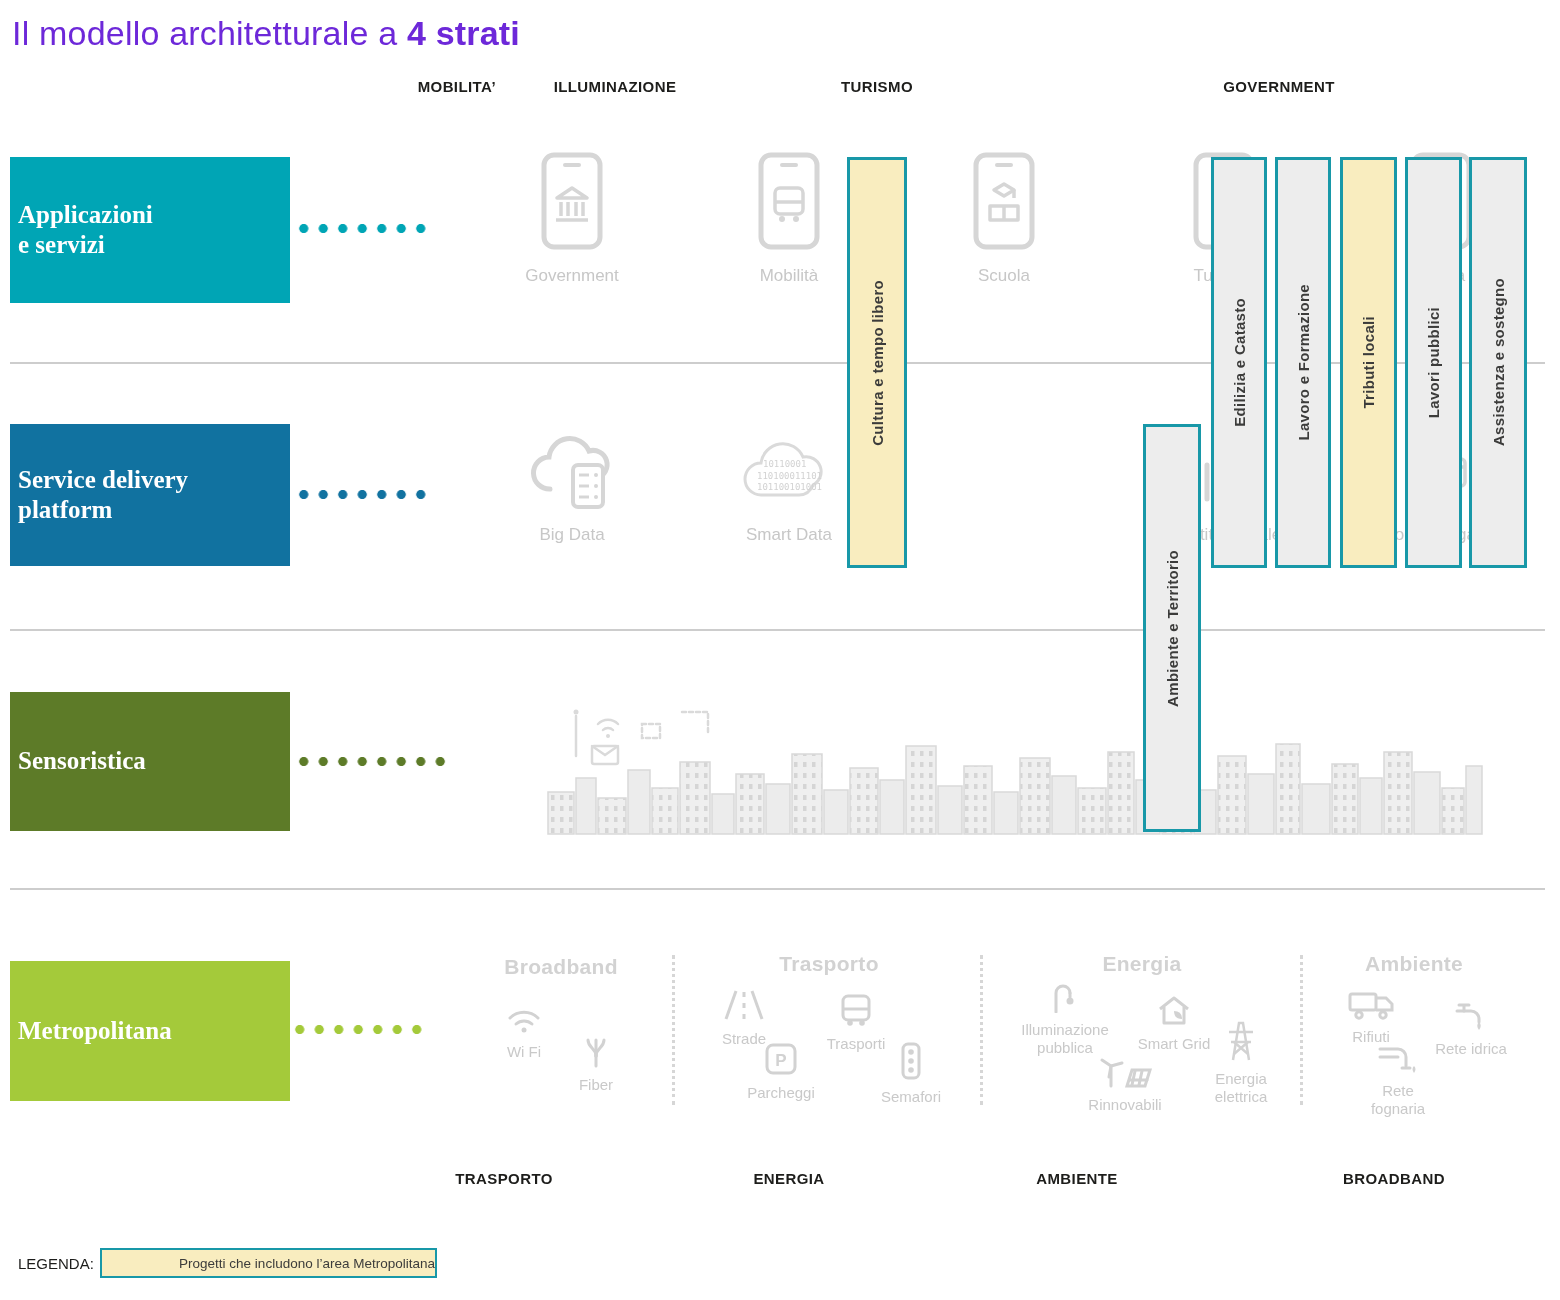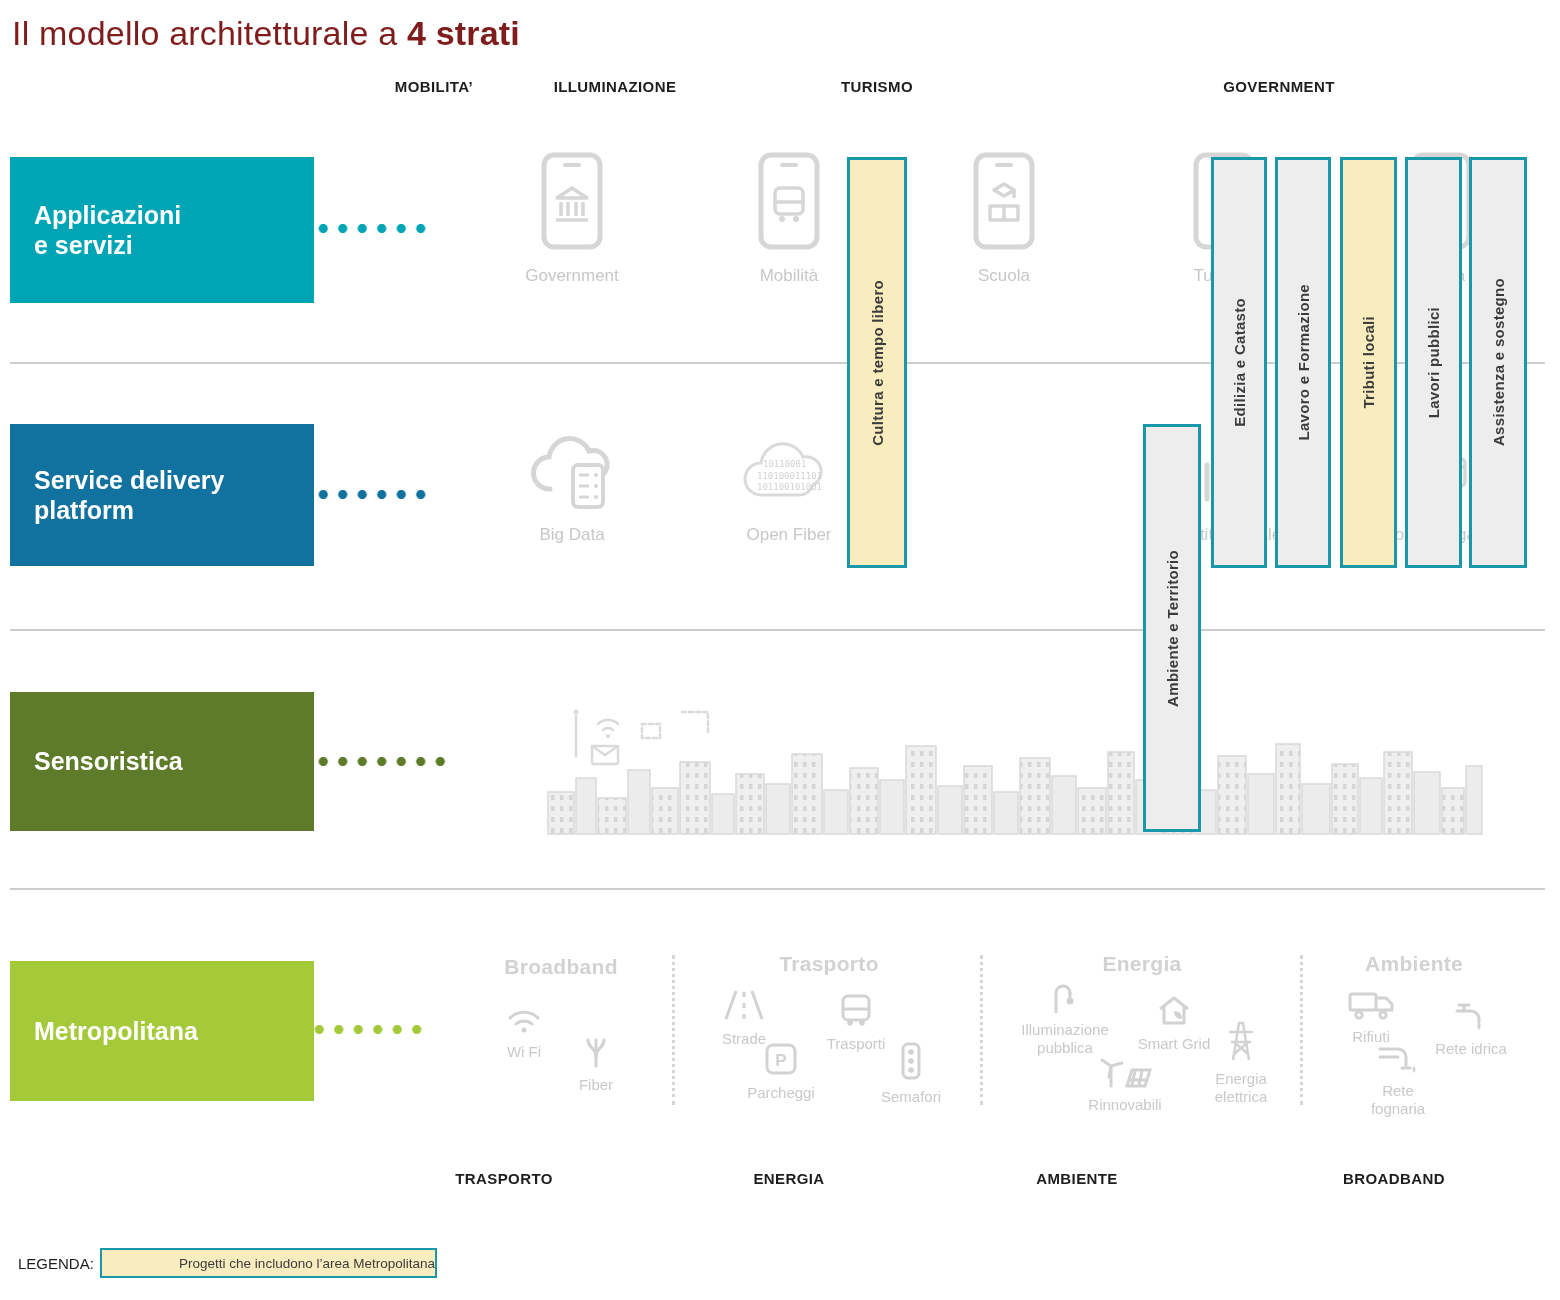--- a/index.html
+++ b/index.html
@@ -1,27 +1,27 @@
 <!DOCTYPE html>
 <html style="--applications: #00a5b5; --platform: #1172a0; --sensoristica: #5d7b28; --infrastruttura: #a4ca3a; --bar-border: #1898a8; --metropolitana-fill: #f9edbf; --capoluogo-fill: #ededed;"><head>
 <meta charset="utf-8">
 <style>
   * { margin:0; padding:0; box-sizing:border-box; }
   body { font-family:"Liberation Sans", sans-serif; background:#fff; }
   .canvas { position:relative; width:1560px; height:1300px; background:#fff; overflow:hidden; }
   .abs { position:absolute; }
 
-  .title { left:12px; top:14px; font-size:34px; color:#7f1d1d; font-weight:400; letter-spacing:.2px; }
+  .title { left:12px; top:14px; font-size:34px; color:#6d28d9; font-weight:400; letter-spacing:.2px; }
   .title b { font-weight:700; }
 
   .cat-label { font-size:15px; font-weight:700; color:#1d1d1b; text-align:center; letter-spacing:.4px; }
 
   .hr { height:2px; background:#cdcdcd; z-index:1; }
 
-  .layer { width:304px; display:flex; align-items:center; padding-left:24px; z-index:2; }
+  .layer { width:280px; display:flex; align-items:center; padding-left:8px; z-index:2;font-family:Liberation Serif, serif; }
   .layer span { color:#fff; font-weight:700; font-size:25px; line-height:1.22; white-space:pre-line; }
   .layer-1 { background:var(--applications,#00a5b5); }
   .layer-2 { background:var(--platform,#1172a0); }
   .layer-3 { background:var(--sensoristica,#5d7b28); }
   .layer-4 { background:var(--infrastruttura,#a4ca3a); }
 
   .dots { height:11px;
     background-image:radial-gradient(circle, var(--dc) 4.2px, rgba(0,0,0,0) 4.9px);
     background-size:19.5px 11px; background-repeat:repeat-x; background-position:left center; }
   .dots-1 { --dc:var(--applications,#00a5b5); }
@@ -49,21 +49,21 @@
 </style>
 </head>
 <body>
 
 <div class="canvas">
 
   <div class="abs title">
     <span>Il modello architetturale a </span><b>4 strati</b>
   </div>
 
-  <div class="abs cat-label" style="left:364px;top:78px;width:140px;">MOBILITA’</div>
+  <div class="abs cat-label" style="left:356px;top:78px;width:140px;text-align:right;">MOBILITA’</div>
   <div class="abs cat-label" style="left:535px;top:78px;width:160px;">ILLUMINAZIONE</div>
   <div class="abs cat-label" style="left:807px;top:78px;width:140px;">TURISMO</div>
   <div class="abs cat-label" style="left:1209px;top:78px;width:140px;">GOVERNMENT</div>
 
   <div class="abs hr" style="left:10px;top:362px;width:1535px;"></div>
   <div class="abs hr" style="left:10px;top:629px;width:1535px;"></div>
   <div class="abs hr" style="left:10px;top:888px;width:1535px;"></div>
 
   <div class="abs layer layer-1" style="left:10px;top:157px;height:146px;">
     <span>Applicazioni
@@ -162,21 +162,21 @@
         </svg></span>
     <span class="icon-label">Big Data</span>
   </div>
   <div class="abs icon-col" style="left:729px;top:427px;width:120px;gap:8px;">
     <span><svg width="120" height="86" viewBox="0 0 120 86">
           <path d="M32 68 a16 16 0 0 1 0-32 a22 22 0 0 1 42-6 a15 15 0 0 1 10 28 q-4 10 -14 10 z" fill="none" stroke="#dadada" stroke-width="3"></path>
           <text x="34" y="40" font-size="9" fill="#d2d2d2" font-family="DejaVu Sans Mono, monospace">10110001</text>
           <text x="28" y="52" font-size="9" fill="#d2d2d2" font-family="DejaVu Sans Mono, monospace">110100011101</text>
           <text x="28" y="63" font-size="9" fill="#d2d2d2" font-family="DejaVu Sans Mono, monospace">101100101001</text>
         </svg></span>
-    <span class="icon-label">Open Fiber</span>
+    <span class="icon-label">Smart Data</span>
   </div>
   <div class="abs icon-col" style="left:1134px;top:427px;width:180px;gap:8px;">
     <span><svg width="110" height="86" viewBox="0 0 110 86">
           <text x="66" y="16" font-size="9" fill="#d2d2d2" font-family="DejaVu Sans Mono, monospace">010</text>
           <text x="76" y="28" font-size="9" fill="#d2d2d2" font-family="DejaVu Sans Mono, monospace">010</text>
           <g stroke="#d6d6d6" stroke-width="5" stroke-linecap="round">
             <line x1="14" y1="42" x2="14" y2="66"></line>
             <line x1="26" y1="30" x2="26" y2="78"></line>
             <line x1="38" y1="38" x2="38" y2="72"></line>
             <line x1="50" y1="24" x2="50" y2="82"></line>

